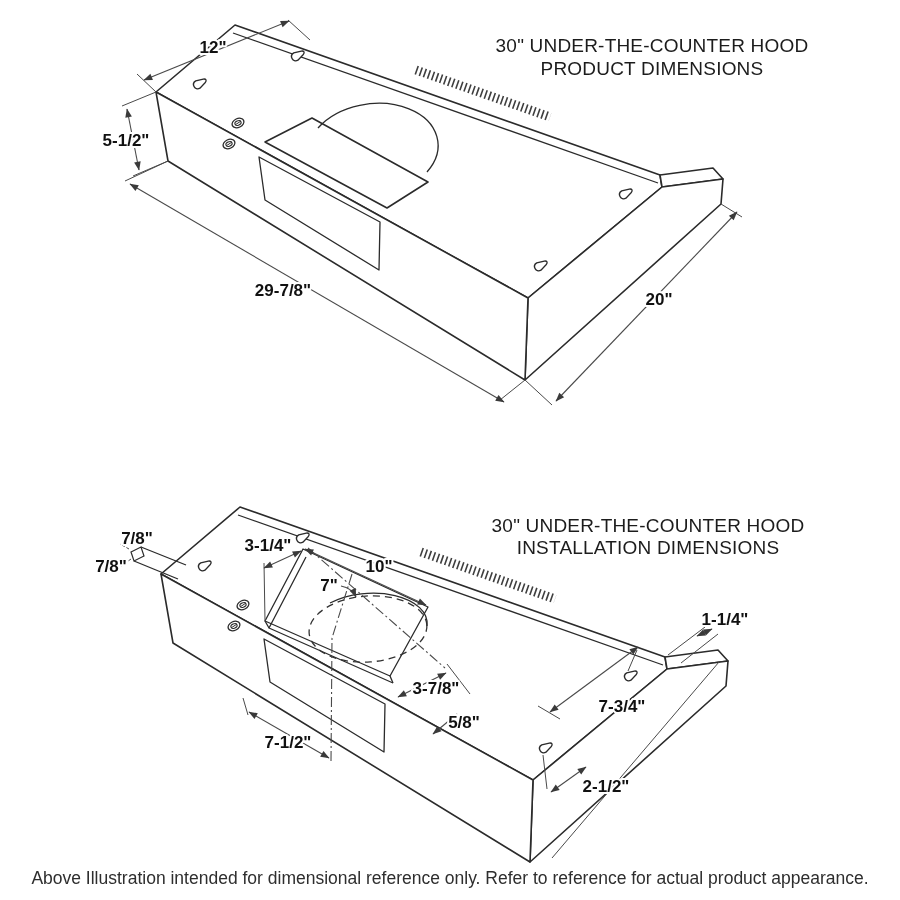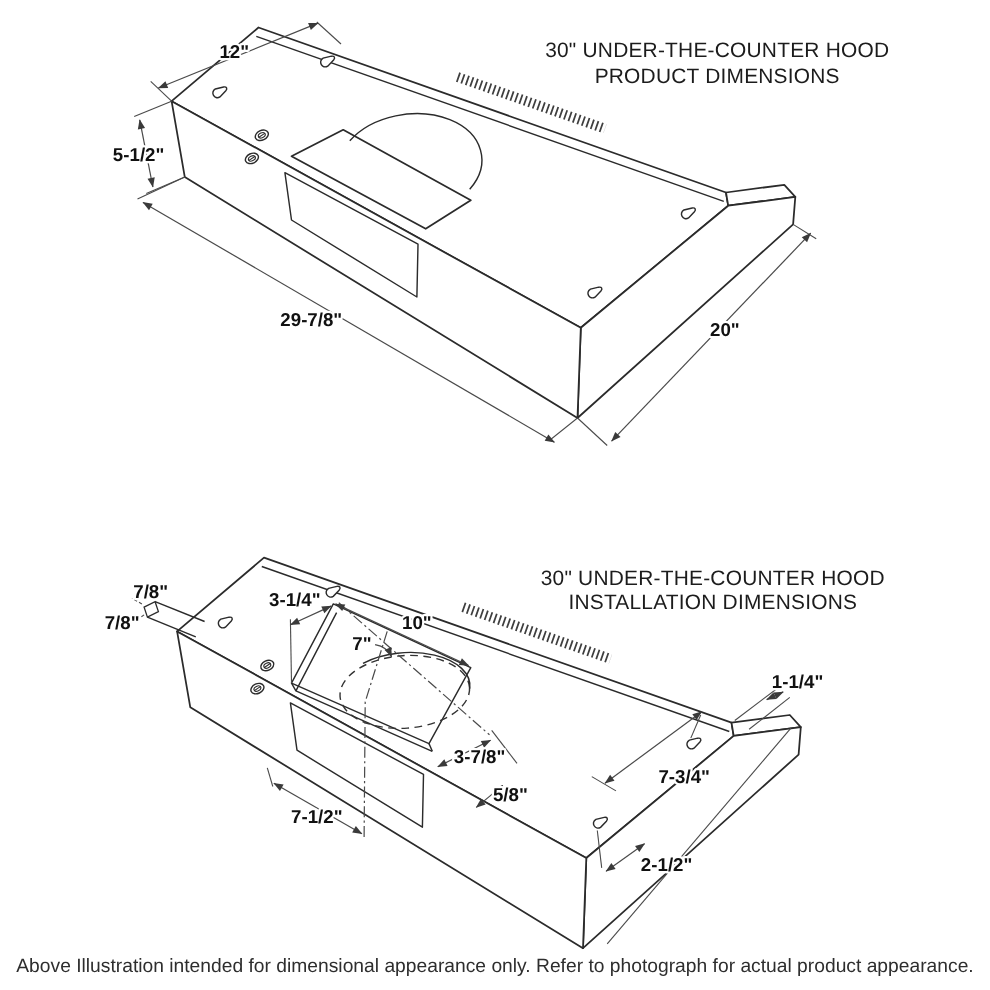--- a/index.html
+++ b/index.html
@@ -175,14 +175,14 @@
 
     <g>
       <line class="ext" x1="543" y1="755" x2="547" y2="789"></line>
       <line class="ext" x1="719" y1="662" x2="552" y2="858"></line>
       <line class="dimline" x1="551" y1="792" x2="586" y2="767" marker-start="url(#arr)" marker-end="url(#arr)"></line>
       <text class="dim" x="606" y="792">2-1/2"</text>
     </g>
   </g>
 </svg>
 
-<div class="footer">Above Illustration intended for dimensional appearance only. Refer to photograph for actual product appearance.</div>
+<div class="footer">Above Illustration intended for dimensional reference only. Refer to reference for actual product appearance.</div>
 </div>
 
 </body></html>

